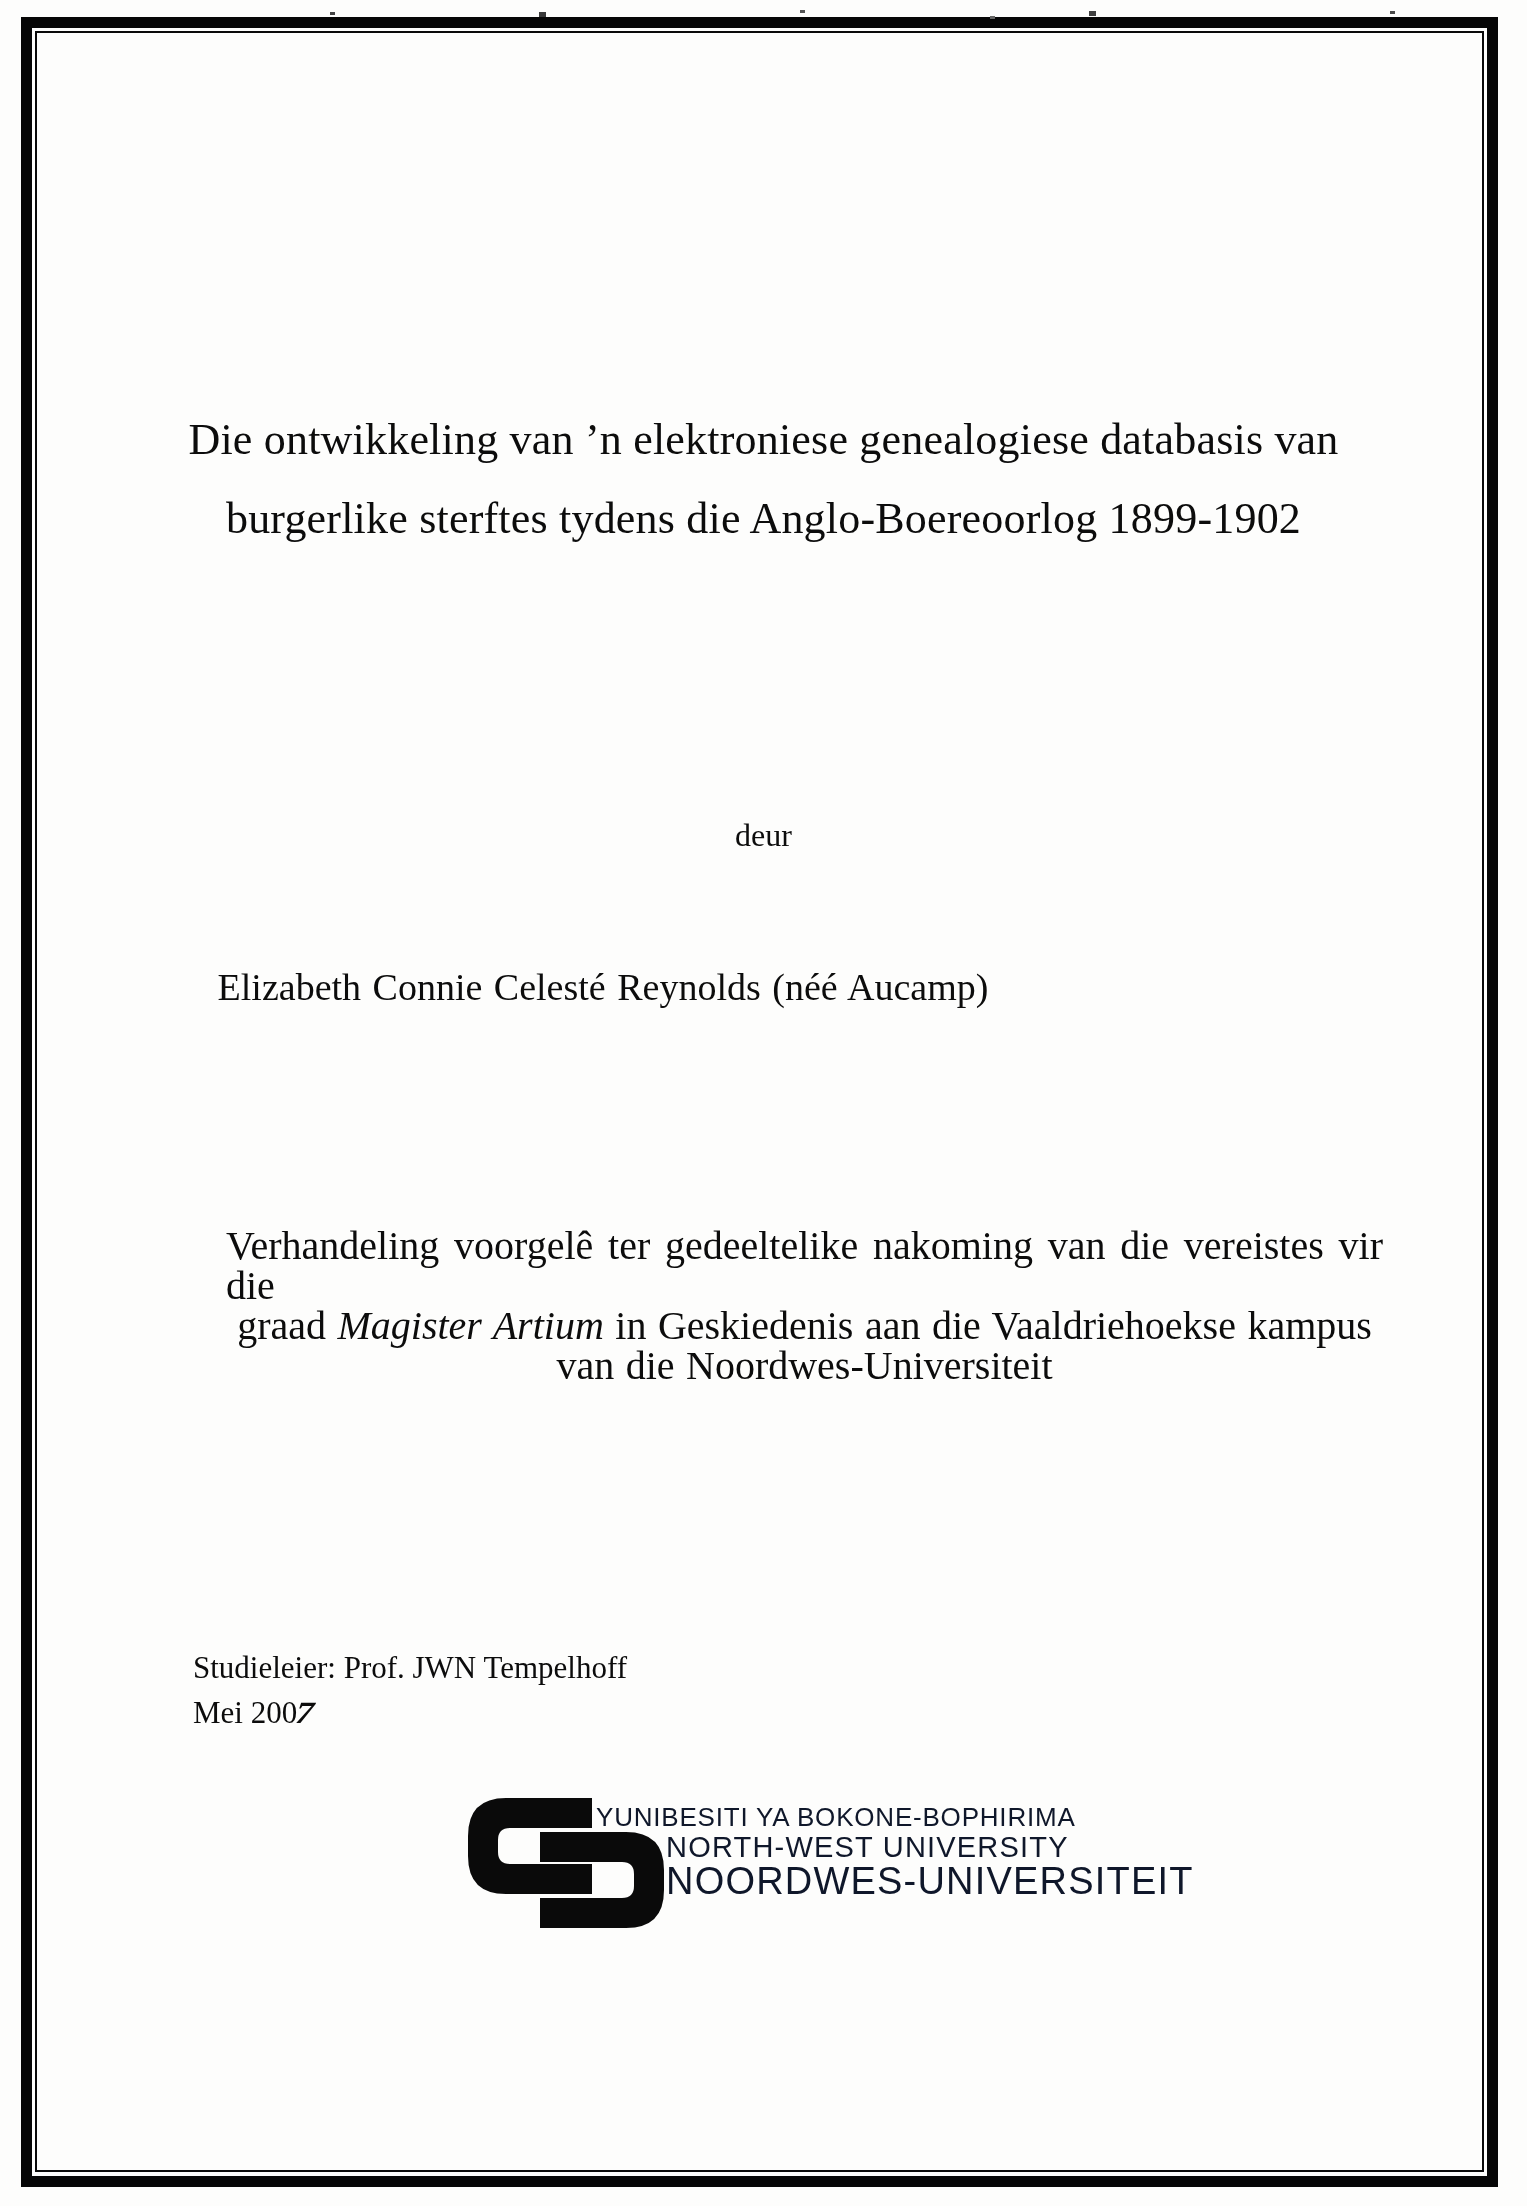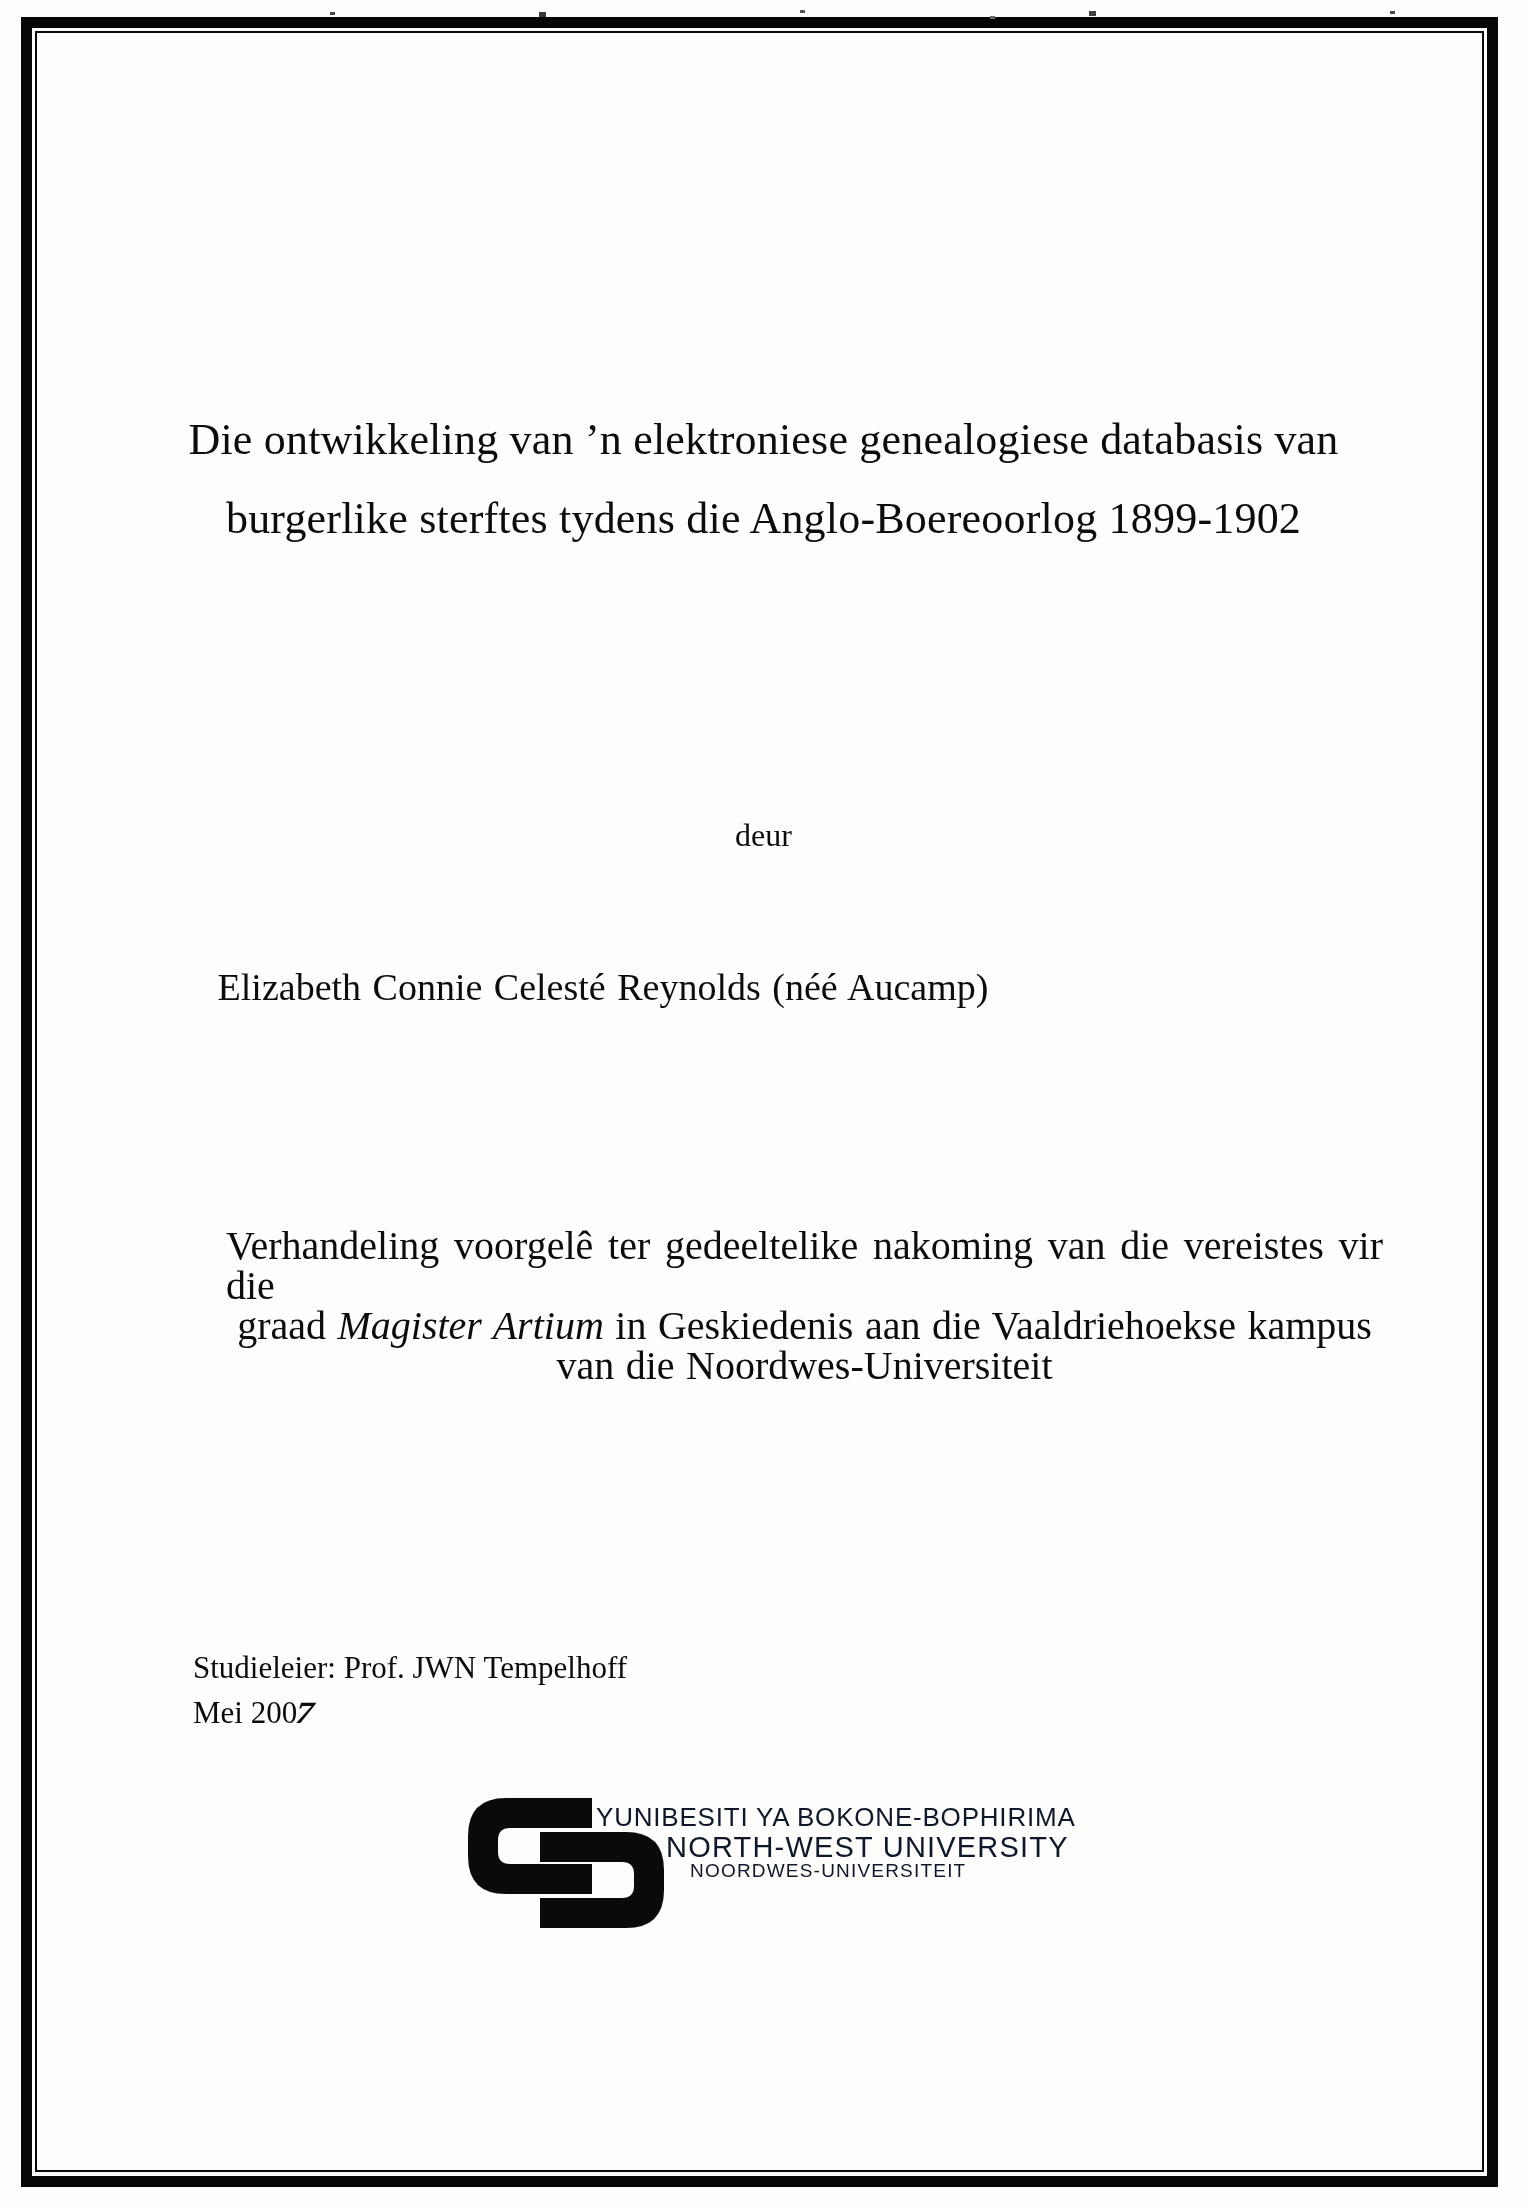--- a/index.html
+++ b/index.html
@@ -138,23 +138,22 @@
   }
   .logo-line2 {
     left: 198px;
     top: 33px;
     font-size: 29px;
     letter-spacing: 1.2px;
   }
   .logo-line3 {
     left: 198px;
     top: 62px;
-    font-size: 19px;
+    font-size: 38px;
     letter-spacing: 1.2px;
-    margin-left: 24px;
   }
 </style>
 </head>
 <body>
 
 <div id="page">
 
   <div class="frame-outer">
     <div class="frame-inner"></div>
   </div>

